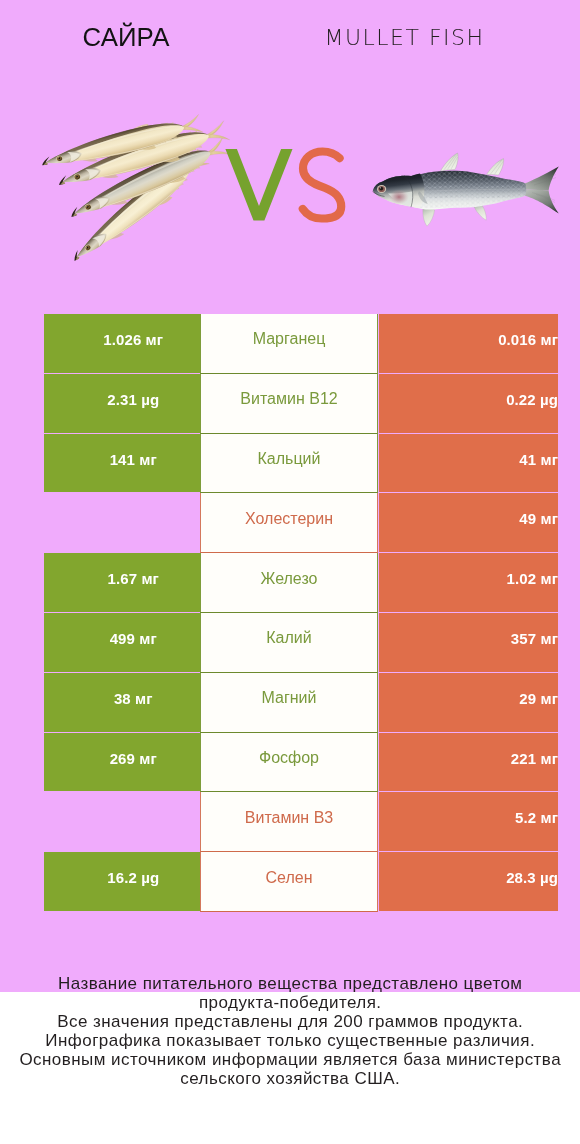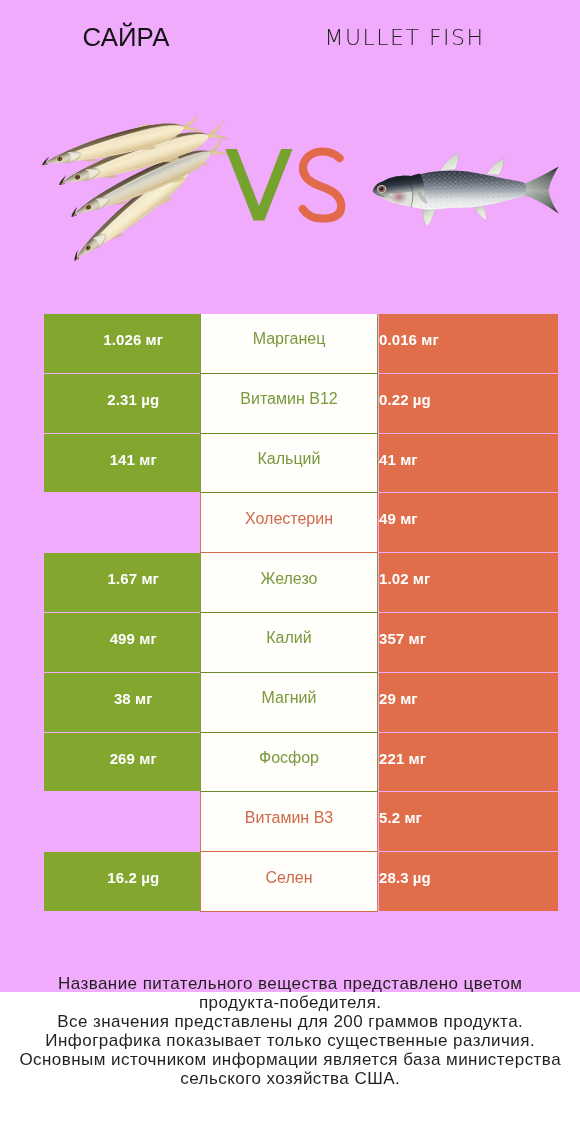--- a/index.html
+++ b/index.html
@@ -18,21 +18,21 @@
   .imgL{position:absolute;left:30px;top:105px;width:215px;height:165px;}
   .imgR{position:absolute;left:366px;top:144px;width:204px;height:92px;}
 
   .table{position:absolute;left:21px;top:314px;width:537px;height:598px;}
   .row{position:absolute;left:0;width:537px;height:59.8px;}
   .cl{position:absolute;left:0;top:0;width:178.5px;height:58.9px;
       display:flex;align-items:center;justify-content:center;
       color:#ffffff;font-size:15px;font-weight:700;letter-spacing:0.1px;
       padding-bottom:8px;box-sizing:border-box;margin-left:23px;}
   .cr{position:absolute;left:358px;top:0;width:179px;height:58.9px;
-      display:flex;align-items:center;justify-content:flex-start;
+      display:flex;align-items:center;justify-content:flex-end;
       color:#ffffff;font-size:15px;font-weight:700;letter-spacing:0.1px;
       padding-bottom:8px;box-sizing:border-box;}
   .cm{position:absolute;left:179px;top:0;width:178px;height:59.8px;
       display:flex;align-items:center;justify-content:center;
       background:#fffefa;font-size:16px;font-weight:400;box-sizing:border-box;
       padding-bottom:8px;}
   .g{background:#82a62e;}
   .o{background:#e06e4a;}
   .mg{border-left:1px solid #7e9d3a;border-right:1px solid #7e9d3a;border-bottom:1px solid #6d8a2d;color:#7a9a3c;}
   .mo{border-left:1px solid #d4785c;border-right:1px solid #d4785c;border-bottom:1px solid #cf6a4b;color:#cf6a4b;}

